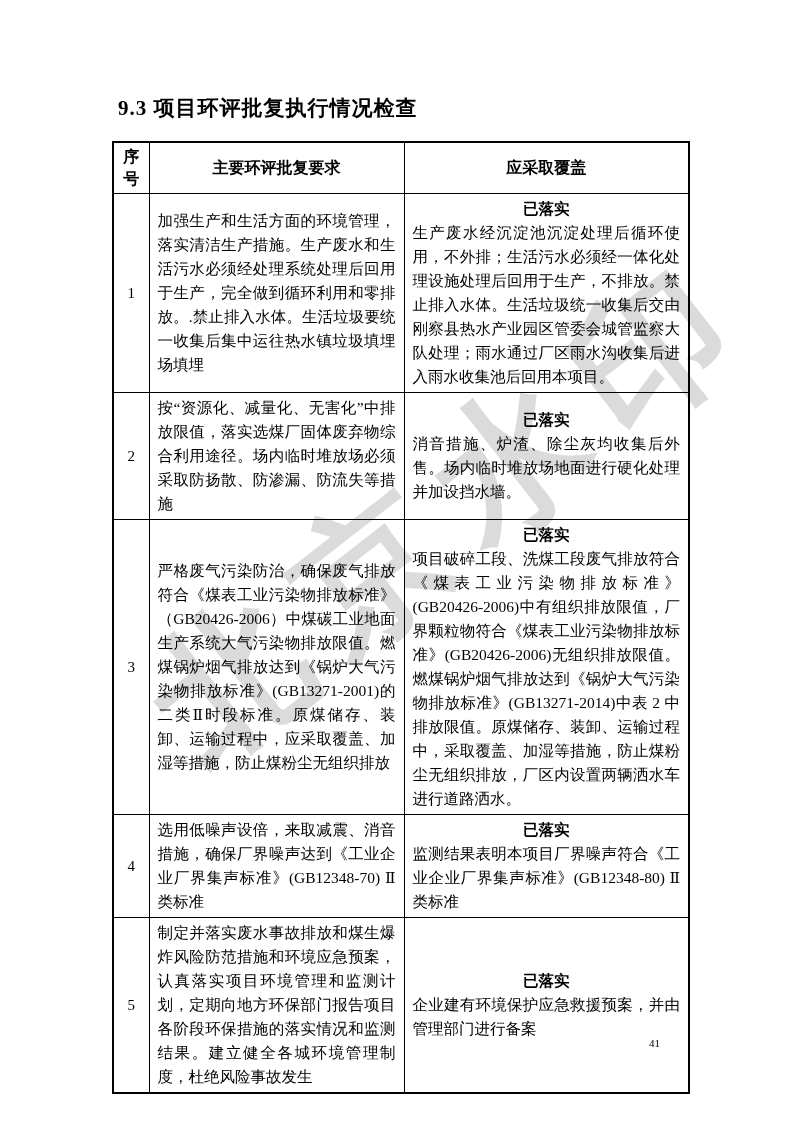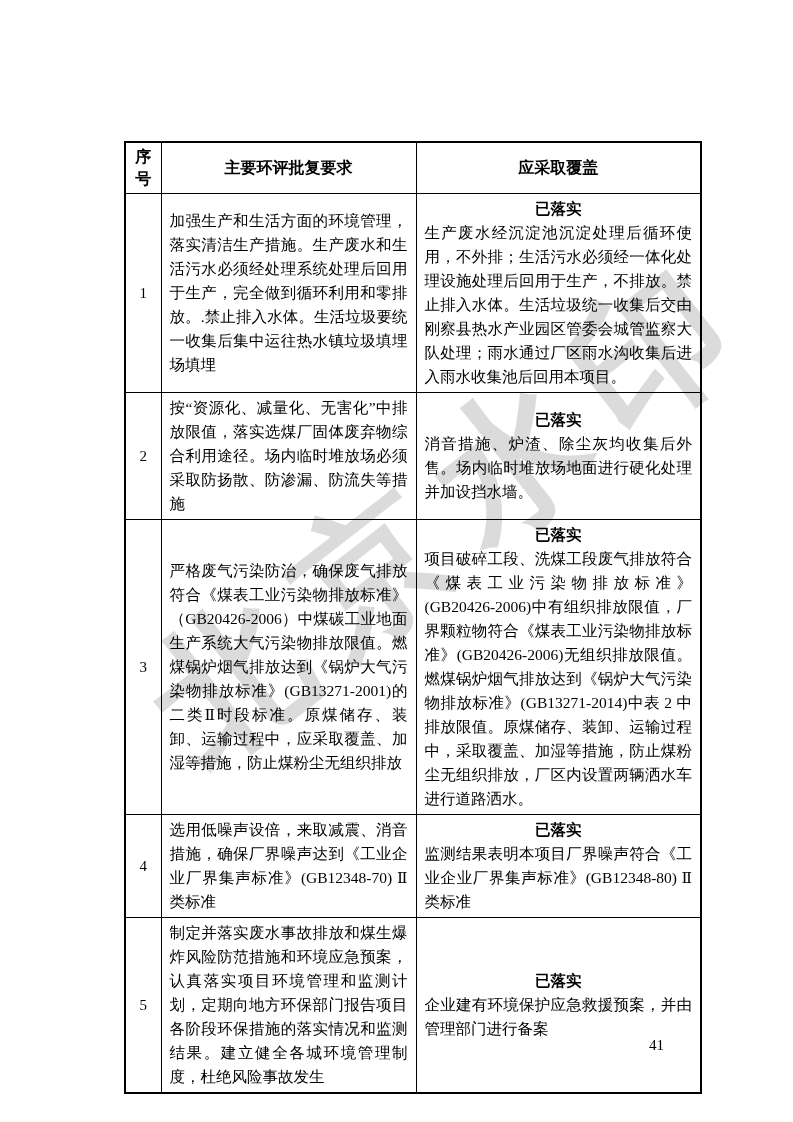--- a/index.html
+++ b/index.html
@@ -40,21 +40,21 @@
     left: 118px;
     top: 94px;
     margin: 0;
     font-size: 21px;
     font-weight: bold;
     letter-spacing: 1px;
     font-family: "Liberation Serif", "DejaVu Serif", serif;
   }
   table.check-table {
     position: absolute;
-    left: 124px;
+    left: 112px;
     top: 141px;
     width: 576px;
     border-collapse: collapse;
     table-layout: fixed;
     border: 2px solid #000000;
     font-size: 15.5px;
     line-height: 24px;
   }
   table.check-table td, table.check-table th {
     border: 1px solid #000000;
@@ -96,31 +96,32 @@
     text-align: justify;
   }
   .status-label {
     font-weight: bold;
     text-align: center;
   }
   .page-number {
     position: absolute;
     left: 649px;
     top: 1037px;
-    font-size: 15px;
+    font-size: 11px;
     font-family: "Liberation Serif", "DejaVu Serif", serif;
   }
 </style>
 </head>
 <body>
 
 <div class="page">
 
   <div class="watermark">北京水印</div>
 
+  <h1 class="doc-title">9.3 项目环评批复执行情况检查</h1>
 
   <table class="check-table">
     <colgroup>
       <col class="col-no">
       <col class="col-req">
       <col class="col-status">
     </colgroup>
     <tbody>
       <tr class="header-row">
         <th class="h-no">序号</th>

